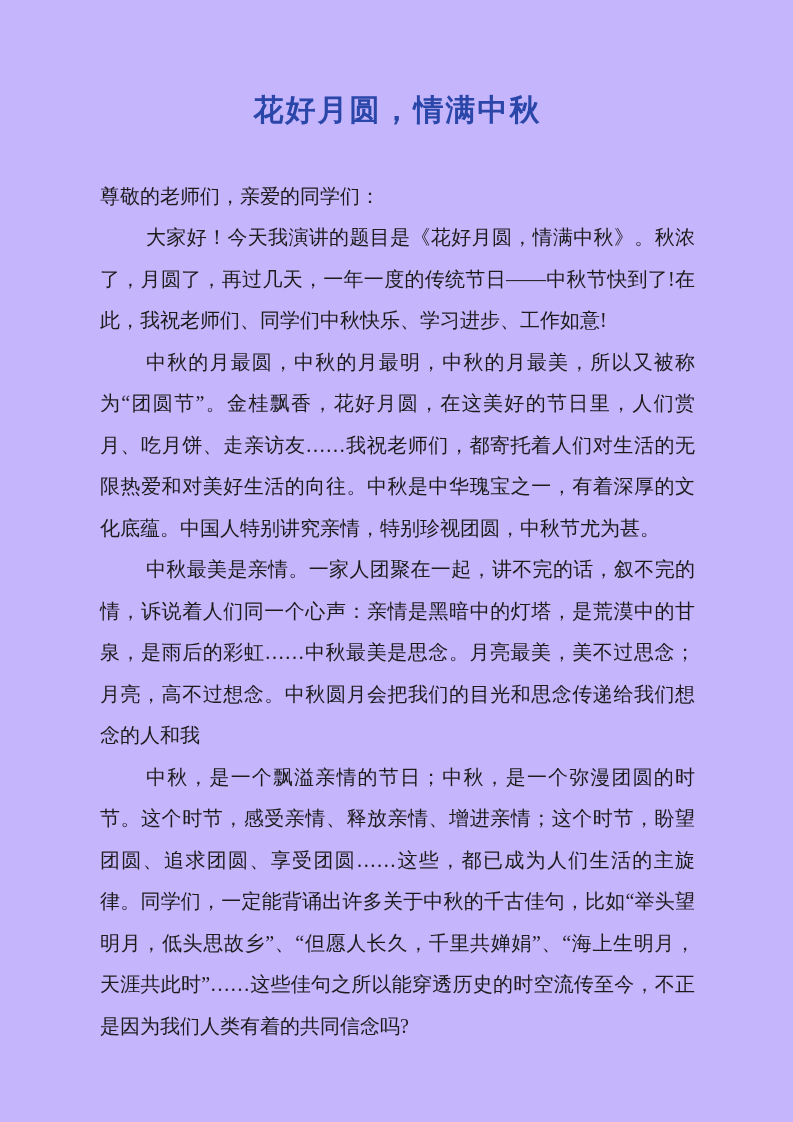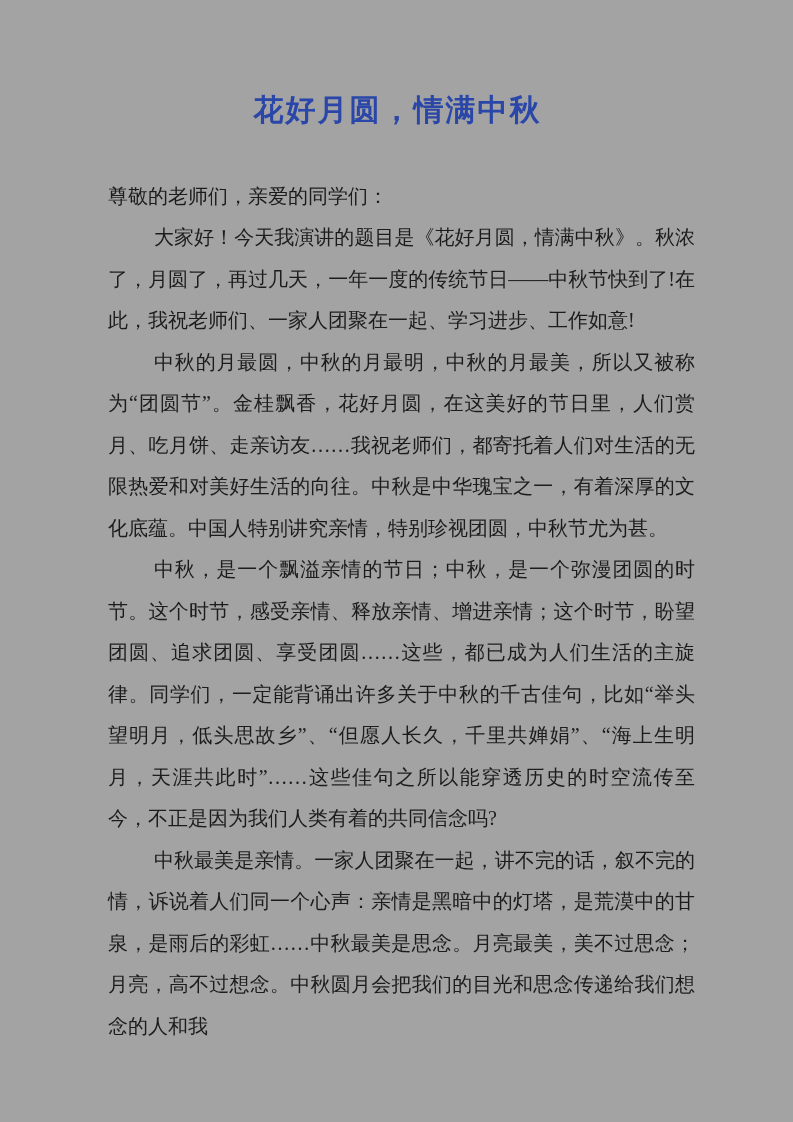--- a/index.html
+++ b/index.html
@@ -5,56 +5,55 @@
   html, body {
     margin: 0;
     padding: 0;
     background: #ffffff;
   }
   .page {
     position: relative;
     width: 793px;
     height: 1122px;
     margin: 0 auto;
-    background: #a3a3a3;
+    background: #c4b5fd;
     box-sizing: border-box;
     padding: 88px 98px 0 100px;
     font-family: "Liberation Serif", "DejaVu Serif", serif;
     color: #1c1c1c;
     overflow: hidden;
   }
   .doc-title {
     margin: 0;
     text-align: center;
     font-size: 30px;
     font-weight: bold;
     line-height: 1.45;
     letter-spacing: 2px;
   }
   .doc-body {
     margin-top: 44px;
     font-size: 20px;
-    margin-left: 8px;
   }
   .para {
     margin: 0;
     line-height: 41.5px;
     text-align: justify;
     text-indent: 2.3em;
     word-break: break-all;
   }
   .para.no-indent {
     text-indent: 0;
   }
 </style>
 </head>
 <body>
 
 <div class="page">
   <h1 class="doc-title" style="color: rgb(42, 70, 168);">花好月圆，情满中秋</h1>
   <div class="doc-body" style="color: rgb(28, 28, 28);">
     <p class="para no-indent">尊敬的老师们，亲爱的同学们：</p>
-    <p class="para">大家好！今天我演讲的题目是《花好月圆，情满中秋》。秋浓了，月圆了，再过几天，一年一度的传统节日——中秋节快到了!在此，我祝老师们、一家人团聚在一起、学习进步、工作如意!</p>
+    <p class="para">大家好！今天我演讲的题目是《花好月圆，情满中秋》。秋浓了，月圆了，再过几天，一年一度的传统节日——中秋节快到了!在此，我祝老师们、同学们中秋快乐、学习进步、工作如意!</p>
     <p class="para">中秋的月最圆，中秋的月最明，中秋的月最美，所以又被称为“团圆节”。金桂飘香，花好月圆，在这美好的节日里，人们赏月、吃月饼、走亲访友……我祝老师们，都寄托着人们对生活的无限热爱和对美好生活的向往。中秋是中华瑰宝之一，有着深厚的文化底蕴。中国人特别讲究亲情，特别珍视团圆，中秋节尤为甚。</p>
+    <p class="para">中秋最美是亲情。一家人团聚在一起，讲不完的话，叙不完的情，诉说着人们同一个心声：亲情是黑暗中的灯塔，是荒漠中的甘泉，是雨后的彩虹……中秋最美是思念。月亮最美，美不过思念；月亮，高不过想念。中秋圆月会把我们的目光和思念传递给我们想念的人和我</p>
     <p class="para">中秋，是一个飘溢亲情的节日；中秋，是一个弥漫团圆的时节。这个时节，感受亲情、释放亲情、增进亲情；这个时节，盼望团圆、追求团圆、享受团圆……这些，都已成为人们生活的主旋律。同学们，一定能背诵出许多关于中秋的千古佳句，比如“举头望明月，低头思故乡”、“但愿人长久，千里共婵娟”、“海上生明月，天涯共此时”……这些佳句之所以能穿透历史的时空流传至今，不正是因为我们人类有着的共同信念吗?</p>
-    <p class="para">中秋最美是亲情。一家人团聚在一起，讲不完的话，叙不完的情，诉说着人们同一个心声：亲情是黑暗中的灯塔，是荒漠中的甘泉，是雨后的彩虹……中秋最美是思念。月亮最美，美不过思念；月亮，高不过想念。中秋圆月会把我们的目光和思念传递给我们想念的人和我</p>
   </div>
 </div>
 
 </body></html>

